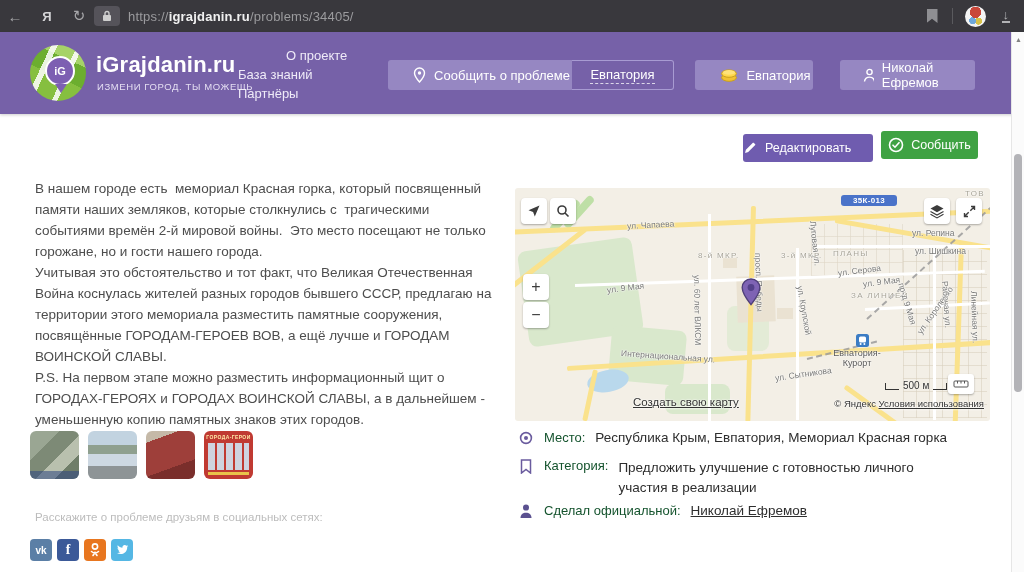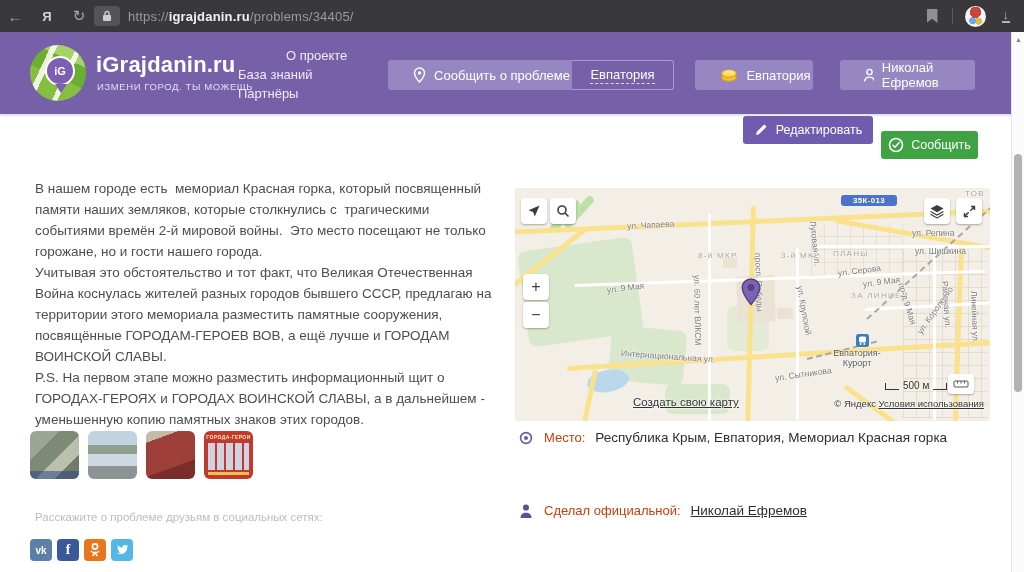--- a/index.html
+++ b/index.html
@@ -40,22 +40,22 @@
     display:flex;align-items:center;justify-content:center;gap:8px;cursor:pointer;box-sizing:border-box;padding-left:23px;}
   .city-box{position:absolute;top:28px;height:30px;border:1px solid #a89bd2;border-left:none;border-radius:0 3px 3px 0;
     display:flex;align-items:center;justify-content:center;color:#fff;font-size:13px;box-sizing:border-box;cursor:pointer;}
   .city-box span{border-bottom:1px dashed rgba(255,255,255,.75);padding-bottom:1px;}
 
   
   .like-btn{position:absolute;left:35px;top:132px;height:28px;background:#fff;border:1px solid #dcdcdc;border-radius:3px;
     display:flex;align-items:center;gap:8px;padding:0 10px;box-sizing:border-box;cursor:pointer;}
   .like-label{font-size:13px;color:#3a3a3a;}
   .like-badge{width:18px;height:18px;border-radius:50%;background:#4caf50;color:#fff;font-size:11px;display:flex;align-items:center;justify-content:center;}
-  .edit-btn{position:absolute;left:743px;top:116px;width:130px;height:28px;background:#6f5caf;border-radius:3px;color:#fff;font-size:12.5px;
-    display:flex;align-items:center;justify-content:center;gap:8px;cursor:pointer;}
+  .edit-btn{position:absolute;left:743px;top:134px;width:130px;height:28px;background:#6f5caf;border-radius:3px;color:#fff;font-size:12.5px;
+    display:flex;align-items:center;justify-content:flex-start;gap:8px;cursor:pointer;}
   .close-btn{position:absolute;left:881px;top:131px;width:97px;height:28px;background:#3fa243;border-radius:3px;color:#fff;font-size:12.5px;
     display:flex;align-items:center;justify-content:center;gap:7px;cursor:pointer;}
 
   
   .desc{position:absolute;left:35px;top:178px;width:462px;font-size:13.5px;line-height:21px;color:#4d4d4d;white-space:pre-wrap;}
 
   
   .thumbs{position:absolute;left:30px;top:431px;display:flex;gap:9px;}
   .thumb{width:49px;height:48px;border-radius:6px;position:relative;overflow:hidden;cursor:pointer;}
   .t1{background:linear-gradient(135deg,#9aa693 0 30%,#7d8a76 30% 55%,#b9c0ae 55% 75%,#6f7d68 75%);}
@@ -113,21 +113,21 @@
   .scale-seg.r{border-right:1px solid #333;}
   .map-scale span.lbl{padding:0 4px;line-height:12px;}
   .ruler-btn{position:absolute;left:433px;top:186px;width:26px;height:20px;background:#fff;border-radius:3px;
     box-shadow:0 1px 2px rgba(0,0,0,.3);display:flex;align-items:center;justify-content:center;cursor:pointer;}
   .map-copy{position:absolute;right:6px;top:210px;font-size:9.5px;color:#333;text-shadow:0 0 2px #fff,0 0 2px #fff;}
   .map-copy .terms{text-decoration:underline;cursor:pointer;}
 
   
   .detail-row{position:absolute;left:518px;display:flex;gap:10px;align-items:flex-start;}
   .detail-icon{width:16px;display:flex;justify-content:center;margin-top:1px;}
-  .detail-label{font-size:13px;color:#c2410c;white-space:nowrap;}
+  .detail-label{font-size:13px;color:#14532d;white-space:nowrap;}
   .detail-value{font-size:13.5px;color:#2e2e2e;}
   .detail-link{font-size:13.5px;color:#2e2e2e;text-decoration:underline;cursor:pointer;}
 
   
   .scrollbar{position:absolute;right:0;top:32px;width:13px;height:540px;background:#fbfbfb;border-left:1px solid #e6e6e6;box-sizing:border-box;}
   .sb-arrow{position:absolute;left:3px;top:4px;font-size:7px;color:#818181;}
   .sb-thumb{position:absolute;left:2px;top:122px;width:8px;height:238px;background:#b3b3b7;border-radius:4px;}
 </style>
 </head>
 <body>
@@ -356,20 +356,29 @@
   <div class="detail-row" style="top:430px;width:470px;">
     <span class="detail-icon">
       <svg width="14" height="14">
           <circle cx="7" cy="7" r="5.4" fill="none" stroke="#6a5b9e" stroke-width="1.6"></circle>
           <circle cx="7" cy="7" r="2" fill="#6a5b9e"></circle>
         </svg>
     </span>
     <span class="detail-label">Место:</span>
     <span class="detail-value">Республика Крым, Евпатория, Мемориал Красная горка</span>
   </div>
+  <div class="detail-row" style="top:458px;width:470px;">
+    <span class="detail-icon">
+      <svg width="12" height="15">
+          <path d="M1.5 1h9v13L6 10.4 1.5 14z" fill="none" stroke="#6a5b9e" stroke-width="1.5"></path>
+        </svg>
+    </span>
+    <span class="detail-label">Категория:</span>
+    <span class="detail-value" style="max-width:345px;line-height:20px;">Предложить улучшение с готовностью личного участия в реализации</span>
+  </div>
   <div class="detail-row" style="top:503px;width:470px;align-items:center;">
     <span class="detail-icon">
       <svg width="12" height="14">
           <circle cx="6" cy="3.6" r="3" fill="#5b5190"></circle>
           <path d="M.5 14c0-3.3 2.4-5.2 5.5-5.2S11.5 10.7 11.5 14z" fill="#5b5190"></path>
         </svg>
     </span>
     <span class="detail-label">Сделал официальной:</span>
     <span class="detail-link">Николай Ефремов</span>
   </div>

